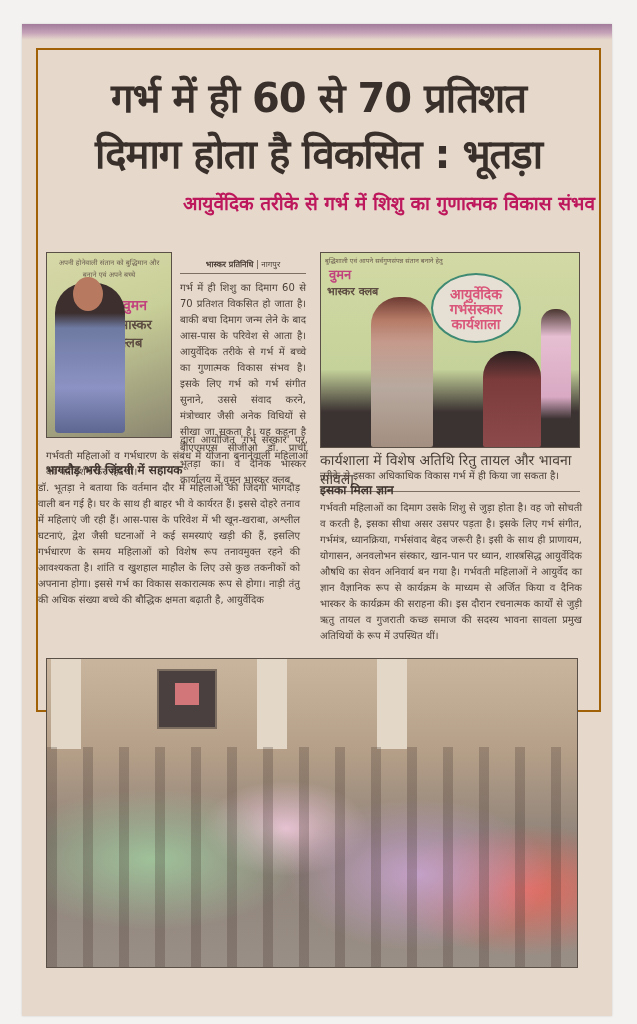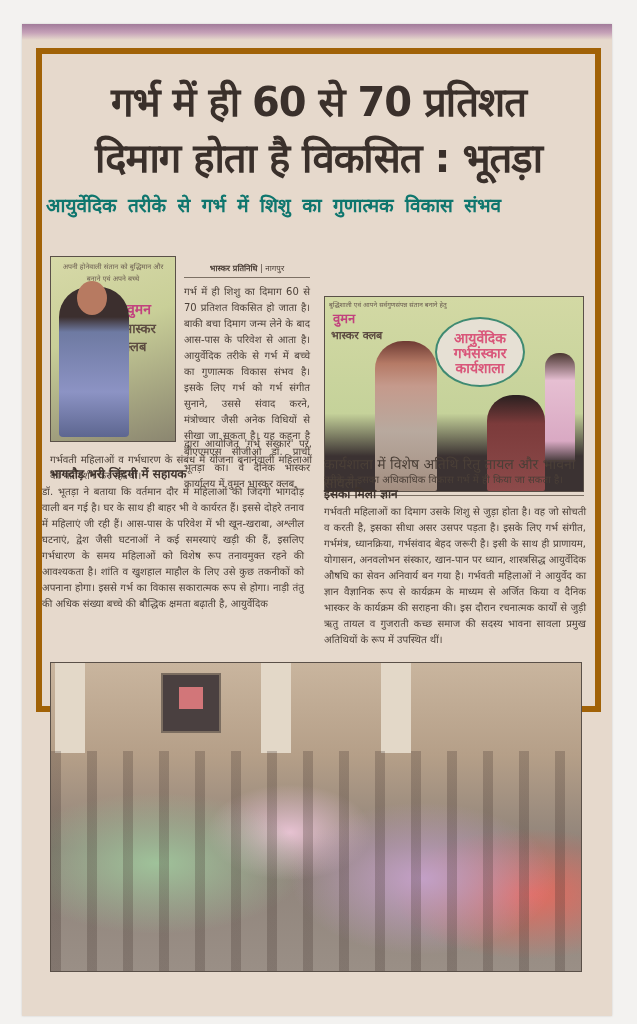--- a/index.html
+++ b/index.html
@@ -18,43 +18,42 @@
   }
   .torn-edge {
     position: absolute;
     left: 0; top: 0; width: 100%; height: 16px;
     background: linear-gradient(180deg, #a17b9a 0%, #c6a2b8 55%, #e6d9cc 100%);
   }
   .frame {
     position: absolute;
     left: 14px; top: 24px;
     width: 565px; height: 664px;
-    border: 6px solid #a16207;
+    border: 2px solid #a16207;
     padding-left: 32px;
   }
   .headline {
     position: absolute;
     left: 4px; right: 4px;
     text-align: center;
     color: #3a302b;
     font-family: "DejaVu Sans", sans-serif;
     font-weight: bold;
     letter-spacing: -1px;
   }
   .h1 { top: 22px; font-size: 40px; line-height: 52px; }
   .h2 { top: 78px; font-size: 40px; line-height: 52px; text-align: center; }
   .subhead {
     position: absolute;
     left: 4px; right: 4px; top: 140px;
-    text-align: left;
-    color: #0f766e;
+    text-align: right;
+    color: #be185d;
     font-weight: bold;
     font-size: 19px;
     line-height: 26px;
-    font-family: Liberation Mono, monospace;
   }
   .photo {
     position: absolute;
     border: 1px solid #5a5048;
     overflow: hidden;
   }
   .photo-speaker {
     left: 8px; top: 202px; width: 126px; height: 186px;
     background: linear-gradient(160deg, #d7d9a8 0%, #c9cf98 40%, #8b8670 100%);
   }
@@ -97,21 +96,20 @@
   .sub-h {
     position: absolute;
     font-size: 12px; font-weight: bold; color: #3e332d;
     line-height: 16px;
   }
   .sh1 { left: 8px; top: 412px; }
   .body1 { left: 0; top: 430px; width: 262px; }
   .photo-stage {
     left: 282px; top: 202px; width: 260px; height: 196px;
     background: linear-gradient(180deg, #d3d9a4 0%, #c5d29a 60%, #3b3232 82%, #3b3232 100%);
-    margin-top: 40px;
   }
   .stage-top {
     position: absolute; left: 4px; top: 3px; font-size: 6.5px; color: #6a5c50;
   }
   .stage-circle {
     position: absolute; left: 110px; top: 20px; width: 90px; height: 70px;
     border-radius: 50%; background: #e6e0d4; border: 2px solid #3f8a72;
     text-align: center; color: #d9567a; font-size: 14px; font-weight: bold;
     padding-top: 12px; line-height: 15px;
   }

